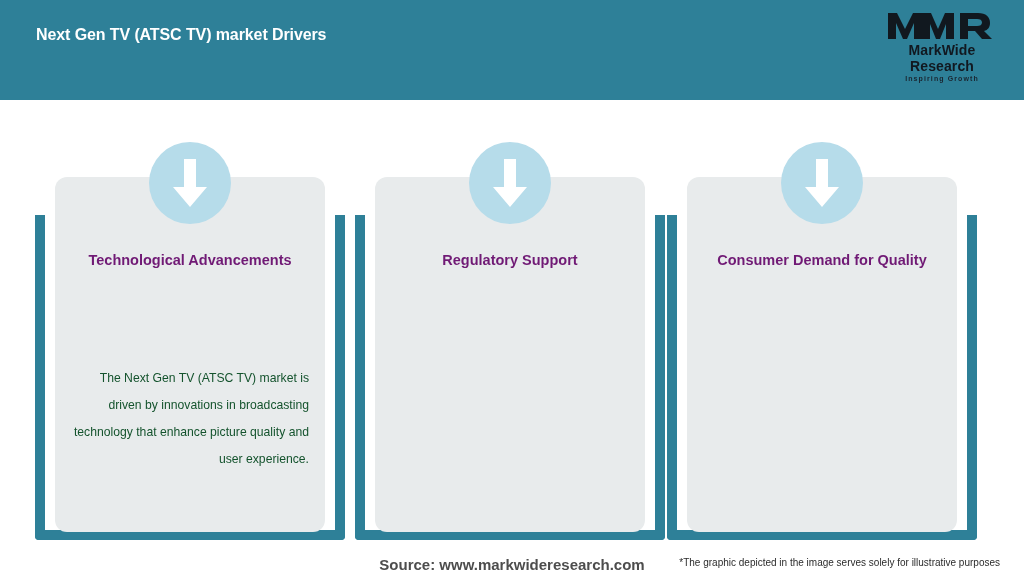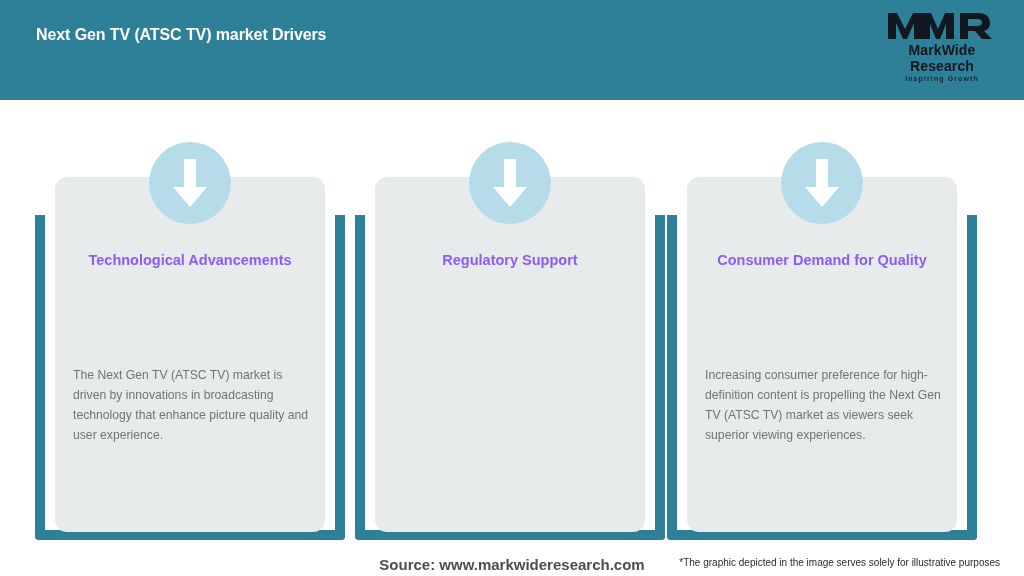--- a/index.html
+++ b/index.html
@@ -106,33 +106,33 @@
   }
 
   .card-title {
     position: absolute;
     left: 16px;
     right: 16px;
     top: 73px;
     text-align: center;
     font-size: 14.5px;
     font-weight: bold;
-    color: #8b5cf6;
+    color: #701a75;
     line-height: 21px;
   }
 
   .card-desc {
     position: absolute;
     left: 18px;
     right: 16px;
     top: 188px;
     font-size: 12.2px;
-    color: #737373;
-    line-height: 20px;
-    text-align: left;
+    color: #14532d;
+    line-height: 27px;
+    text-align: right;
   }
 
   
   .card-icon {
     position: absolute;
     left: 50%;
     top: 0;
     transform: translateX(-50%);
     width: 82px;
     height: 82px;
@@ -214,21 +214,20 @@
       <svg viewBox="0 0 40 52">
         <path d="M14 2 L26 2 L26 30 L37 30 L20 50 L3 30 L14 30 Z" fill="#ffffff"></path>
       </svg>
     </div>
   </div>
 
   <div class="card-wrap" id="card-wrap-2">
     <div class="card-frame"></div>
     <div class="card-body">
       <div class="card-title">Consumer Demand for Quality</div>
-      <div class="card-desc">Increasing consumer preference for high-definition content is propelling the Next Gen TV (ATSC TV) market as viewers seek superior viewing experiences.</div>
     </div>
     <div class="card-icon">
       <svg viewBox="0 0 40 52">
         <path d="M14 2 L26 2 L26 30 L37 30 L20 50 L3 30 L14 30 Z" fill="#ffffff"></path>
       </svg>
     </div>
   </div>
 
   <div id="source-note">Source: www.markwideresearch.com</div>
   <div id="disclaimer">*The graphic depicted in the image serves solely for illustrative purposes</div>

